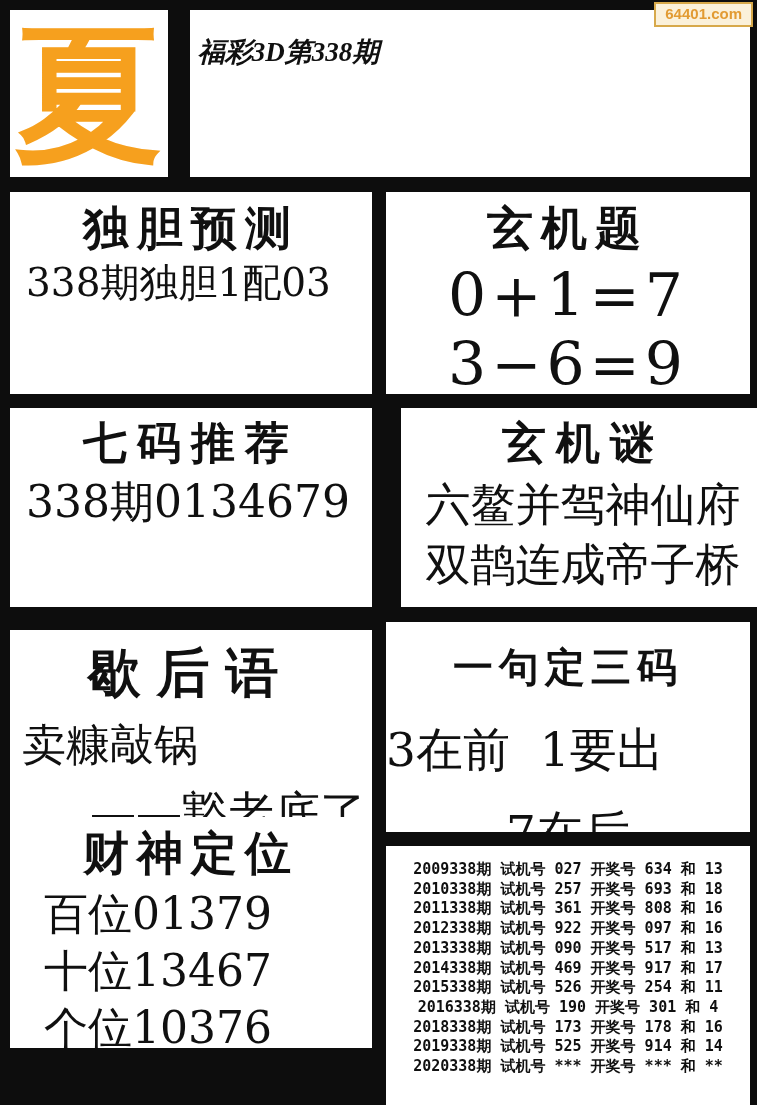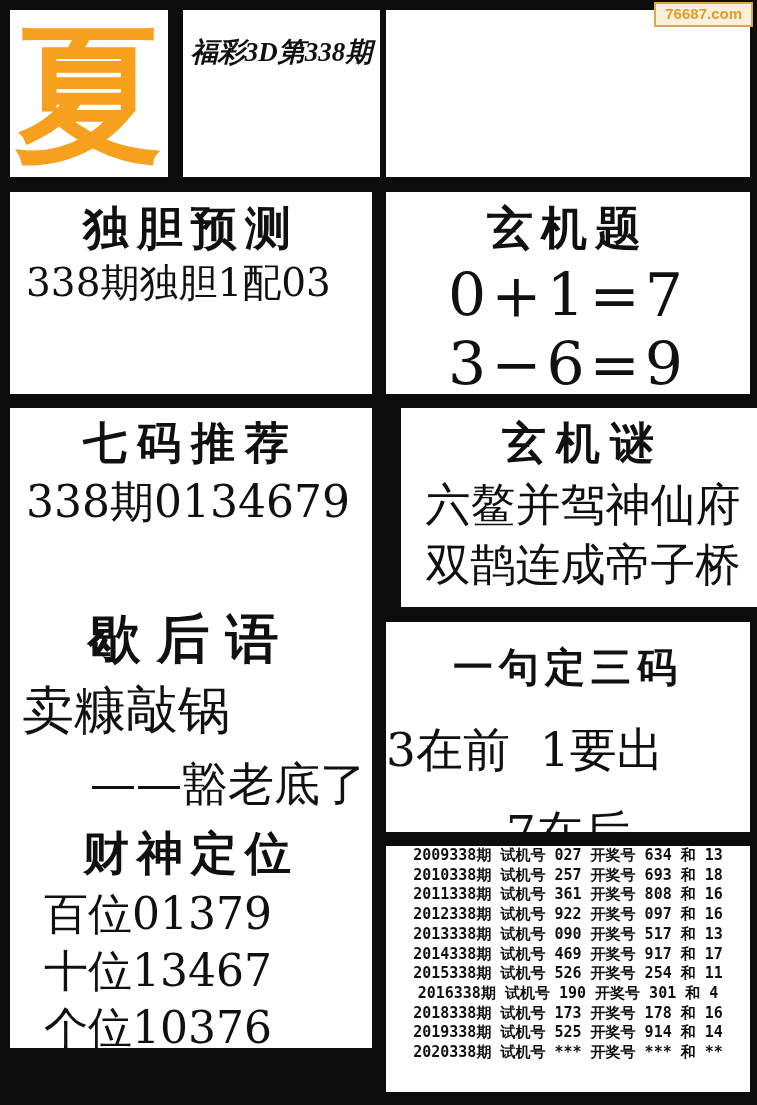--- a/index.html
+++ b/index.html
@@ -4,34 +4,34 @@
 <style>
   html,body{margin:0;padding:0;background:#444;}
   .page{
     position:relative;width:757px;height:1105px;background:#0d0d0d;
     font-family:"Liberation Serif","DejaVu Serif",serif;color:#101010;
     overflow:hidden;margin:0 auto;
   }
   .cell{position:absolute;background:#ffffff;overflow:hidden;}
   
   .cell-stamp{left:10px;top:10px;width:158px;height:167px;display:flex;align-items:center;justify-content:center;}
-  .cell-issue{left:183px;top:10px;width:197px;height:167px;}
+  .cell-issue{left:190px;top:10px;width:197px;height:167px;}
   .cell-empty{left:386px;top:10px;width:364px;height:167px;}
   
   .cell-dudan{left:10px;top:192px;width:362px;height:202px;}
   .cell-xuanjiti{left:386px;top:192px;width:364px;height:202px;}
   
   .cell-qima{left:10px;top:408px;width:362px;height:199px;}
   .cell-xuanjimi{left:401px;top:408px;width:364px;height:199px;}
   
-  .cell-xiehouyu{left:10px;top:596px;width:362px;height:225px;}
+  .cell-xiehouyu{left:10px;top:630px;width:362px;height:225px;}
   .cell-yiju{left:386px;top:622px;width:364px;height:210px;}
   
   .cell-caishen{left:10px;top:817px;width:362px;height:231px;}
-  .cell-history{left:386px;top:846px;width:364px;height:246px;padding-top:0;}
+  .cell-history{left:386px;top:846px;width:364px;height:246px;padding-top:14px;}
 
   .stamp-char{
     color:#F6A01E;font-size:148px;font-weight:bold;line-height:1;
     font-family:"DejaVu Serif","Liberation Serif",serif;
   }
   .issue-title{
     padding-top:24px;text-align:center;font-size:27px;font-weight:bold;font-style:italic;
     white-space:nowrap;
   }
   .badge{
@@ -45,21 +45,21 @@
   }
   .t45{font-size:46px;letter-spacing:8px;}
   .t44{font-size:44px;letter-spacing:10px;}
   .t54{font-size:53px;letter-spacing:16px;margin-top:8px;}
   .t41{font-size:40px;letter-spacing:6px;margin-top:18px;}
   .body-line{font-family:"DejaVu Serif","Liberation Serif",serif;white-space:pre;}
   .dudan-body{font-size:39px;margin:-4px 0 0 16px;}
   .equation{font-size:60px;line-height:67px;text-align:center;letter-spacing:5px;margin-top:2px;}
   .qima-body{font-size:44px;margin:0 0 0 16px;}
   .riddle-line{font-size:45px;line-height:56px;text-align:center;margin-top:4px;}
-  .xhy-line1{font-size:52px;margin:0 0 0 12px;}
+  .xhy-line1{font-size:44px;margin:6px 0 0 12px;}
   .xhy-line2{font-size:46px;text-align:right;margin:8px 6px 0 0;}
   .yiju-line1{font-size:47px;margin-top:24px;}
   .yiju-line2{font-size:47px;text-align:center;margin-top:20px;}
   .caishen-line{font-size:44px;line-height:57px;margin-left:34px;}
   .hist-row{
     font-family:"DejaVu Sans Mono","Liberation Mono",monospace;
     font-weight:bold;font-size:15px;line-height:19.7px;text-align:center;white-space:pre;
   }
 </style>
 </head>
@@ -67,21 +67,21 @@
 
 <div class="page">
 
   <div class="cell cell-stamp">
     <span class="stamp-char">夏</span>
   </div>
   <div class="cell cell-issue">
     <div class="issue-title">福彩3D第338期</div>
   </div>
   <div class="cell cell-empty"></div>
-  <div class="badge">76687.com</div>
+  <div class="badge">64401.com</div>
 
   <div class="cell cell-dudan">
     <div class="title t45">独胆预测</div>
     <div class="body-line dudan-body">338期独胆1配03</div>
   </div>
 
   <div class="cell cell-xuanjiti">
     <div class="title t45">玄机题</div>
     <div class="body-line equation">0+1=7</div>
     <div class="body-line equation">3−6=9</div>

